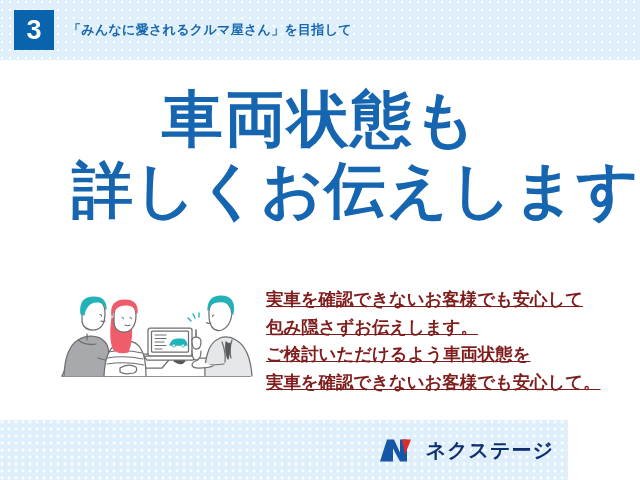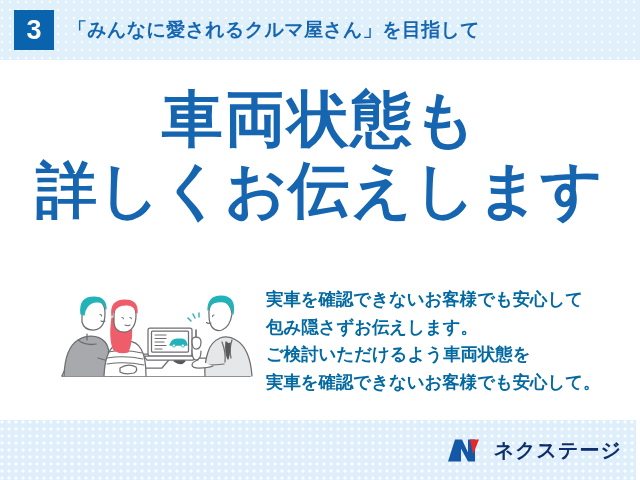--- a/index.html
+++ b/index.html
@@ -46,21 +46,21 @@
     font-weight: bold;
     display: flex;
     align-items: center;
     justify-content: center;
     flex: none;
     letter-spacing: 0;
   }
   .header-title {
     margin-left: 14px;
     color: #1565b0;
-    font-size: 19px;
+    font-size: 13px;
     font-weight: bold;
     letter-spacing: 0.3px;
     white-space: nowrap;
   }
 
   
   .headline {
     position: absolute;
     left: 0;
     top: 88px;
@@ -73,52 +73,54 @@
   .headline-line1 {
     font-size: 61px;
     letter-spacing: 2px;
     display: block;
   }
   .headline-line2 {
     font-size: 61px;
     letter-spacing: 1px;
     display: block;
     margin-top: 9px;
+    text-align: right;
   }
 
   
   .illustration {
     position: absolute;
     left: 56px;
     top: 272px;
     width: 200px;
     height: 120px;
   }
   .illustration svg { display: block; }
 
   
   .body-copy {
     position: absolute;
     left: 266px;
     top: 286px;
     width: 350px;
-    color: #0369a1;
+    color: #7f1d1d;
     font-size: 17.4px;
     font-weight: bold;
     line-height: 1.58;
     white-space: nowrap;
+    text-decoration: underline;
   }
   .body-copy .bline { display: block; }
 
   
   .footer-band {
     position: absolute;
     left: 0;
     top: 420px;
-    width: 636px;
+    width: 568px;
     height: 60px;
     background-color: #deeffb;
     background-image:
       radial-gradient(circle at 2px 2px, rgba(255,255,255,0.9) 1.4px, rgba(255,255,255,0) 1.7px);
     background-size: 7px 7px;
     overflow: hidden;
   }
   .brand-lockup {
     position: absolute;
     right: 14px;

